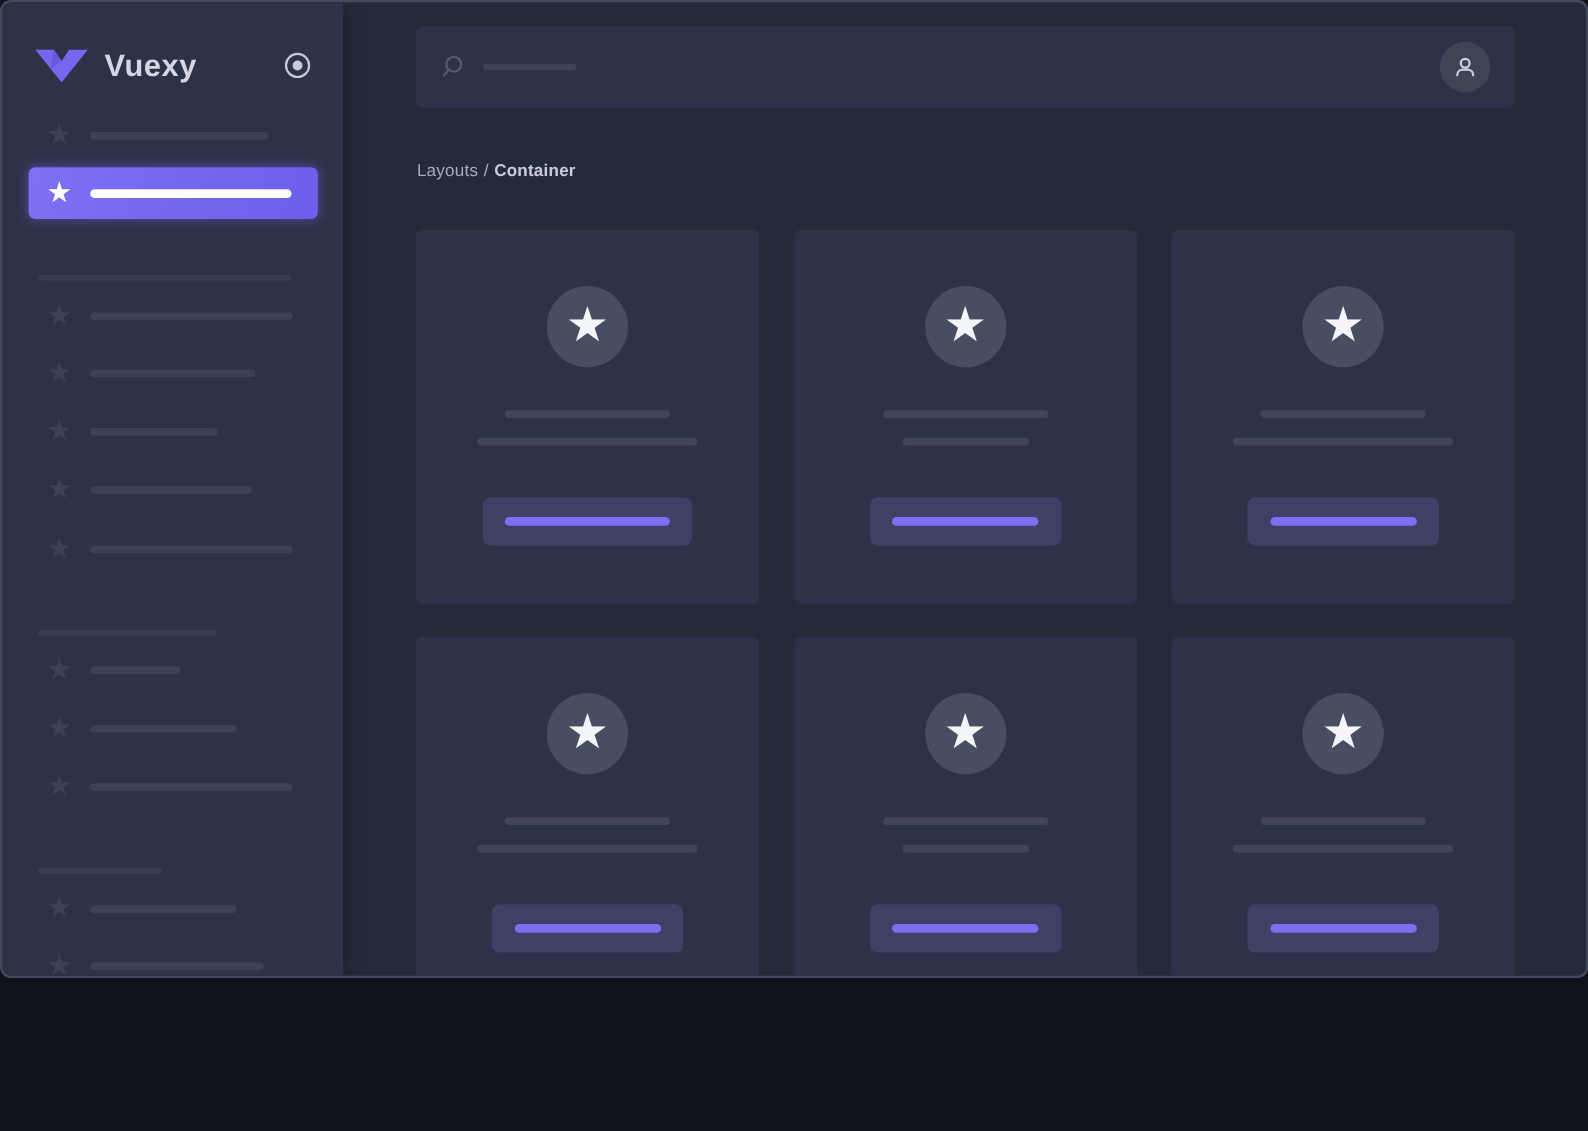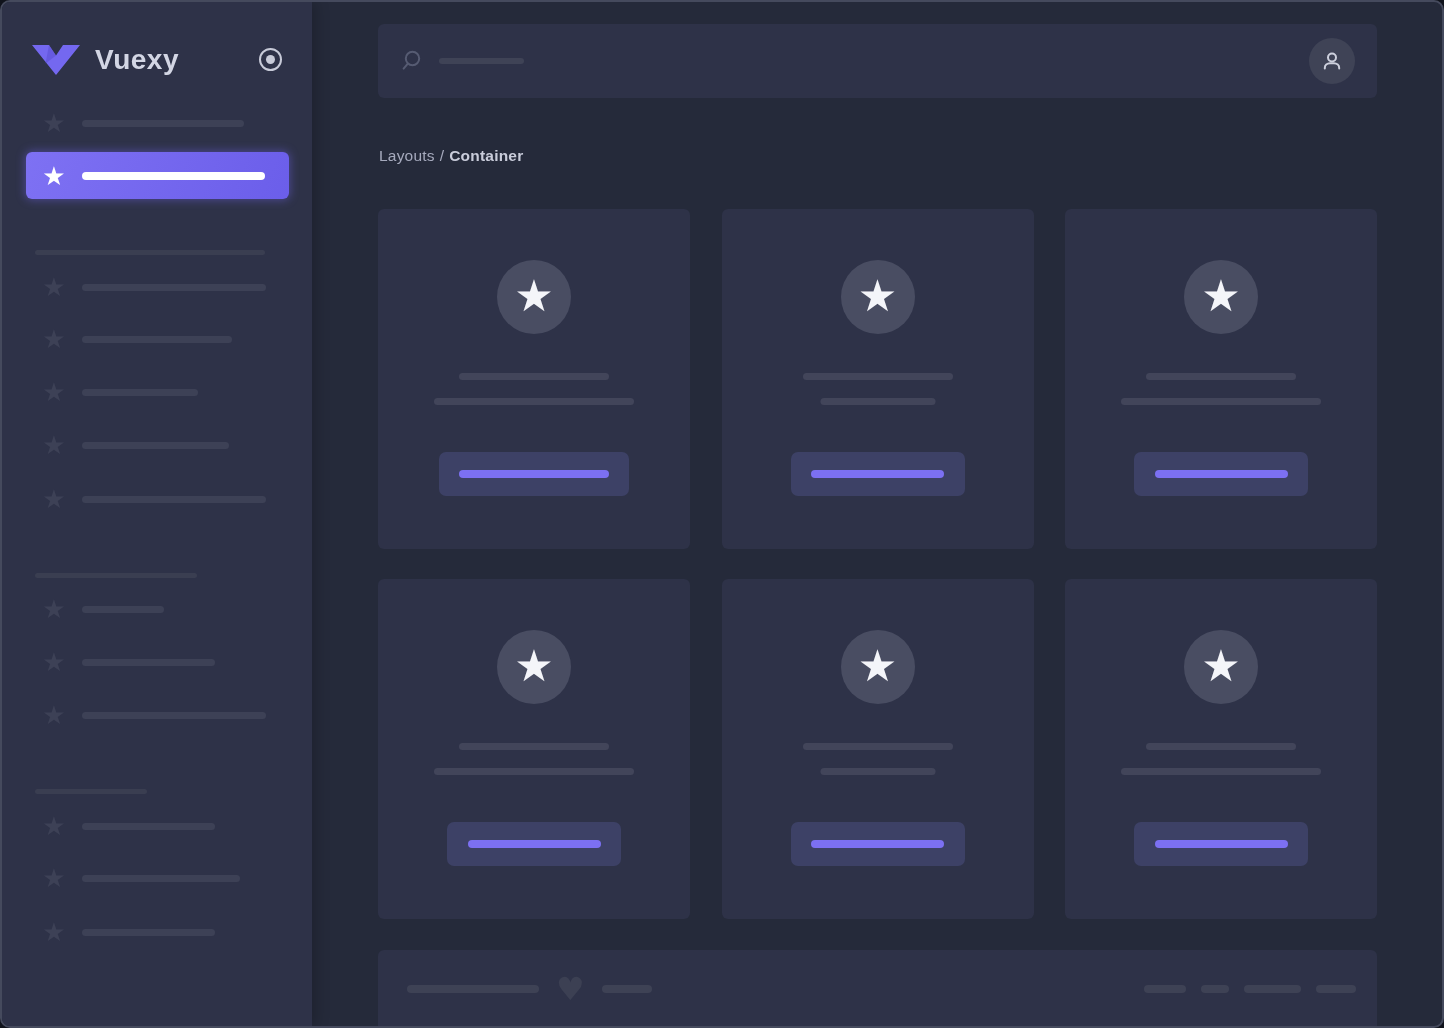--- a/index.html
+++ b/index.html
@@ -1,16 +1,16 @@
 <!DOCTYPE html>
 <html><head>
 <meta charset="utf-8">
 <style>
   html,body{margin:0;padding:0;background:#10131c;}
-  .viewport{position:relative;width:1444px;height:1028px;box-sizing:border-box;
+  .viewport{position:relative;width:1444px;height:889px;box-sizing:border-box;
     background:#252a3a;border:2px solid #454a5d;border-radius:10px;overflow:hidden;
     font-family:"Liberation Sans",sans-serif;}
   
   .sidebar{position:absolute;left:0;top:0;bottom:0;width:310px;background:#2e3248;
     box-shadow:5px 0 12px rgba(0,0,0,.18);}
   .logo-row{position:absolute;left:30px;top:38px;height:40px;display:flex;align-items:center;}
   .logo-mark{width:48px;height:30px;display:block;}
   .logo-text{margin-left:15px;font-size:28px;font-weight:700;color:#d3d6e4;letter-spacing:.5px;}
   .nav-toggle{position:absolute;left:257px;top:46px;width:23px;height:23px;box-sizing:border-box;
     border:2px solid #c7cad8;border-radius:50%;display:flex;align-items:center;justify-content:center;cursor:pointer;}

